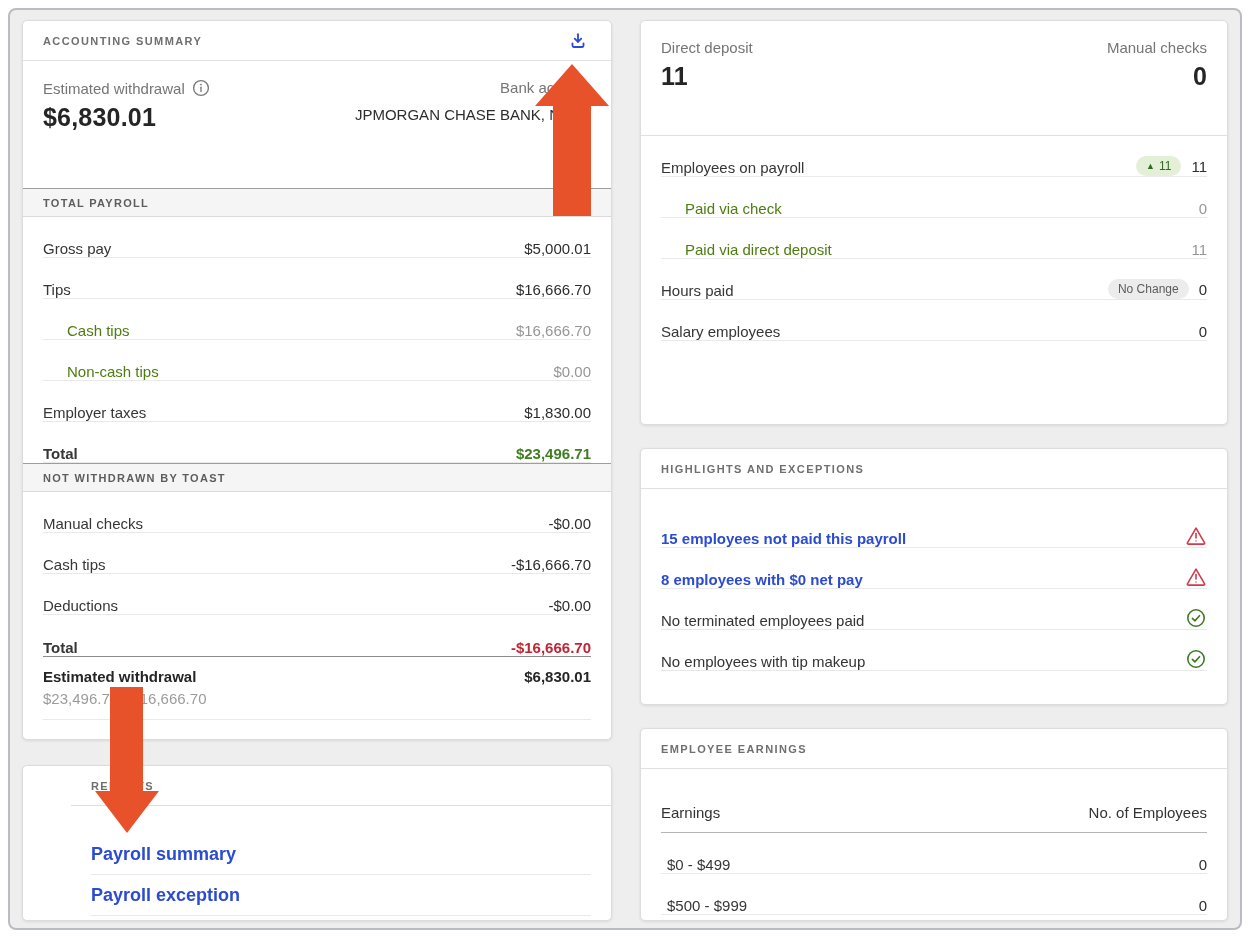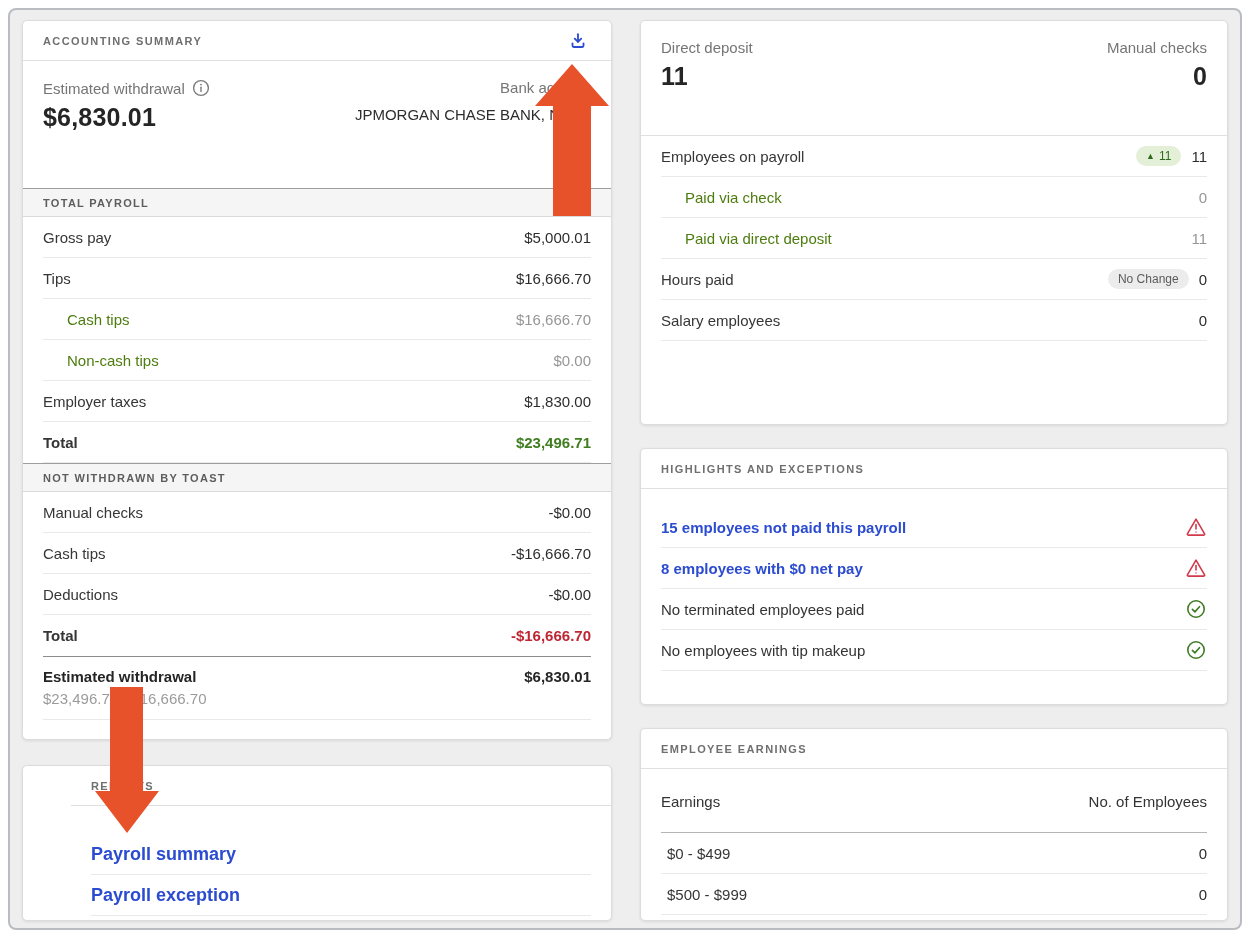--- a/index.html
+++ b/index.html
@@ -18,21 +18,21 @@
   .sum-block { padding:18px 20px 56px 20px; display:flex; justify-content:space-between; }
   .sum-label { font-size:15px; color:#757575; display:flex; align-items:center; gap:7px; }
   .sum-value-lg { font-size:25px; font-weight:700; color:#252525; margin-top:6px; letter-spacing:.2px; }
   .sum-right { text-align:right; }
   .sum-value-sm { font-size:15px; color:#2d2d2d; margin-top:10px; }
 
   .section-head { background:#f5f5f6; border-top:1px solid #9d9d9d; border-bottom:1px solid #dadada;
                   padding:0 20px; height:29px; display:flex; align-items:center;
                   font-size:11px; font-weight:700; letter-spacing:1.3px; color:#5d5d5d; }
   .rows { padding:0 20px; }
-  .row { height:41px; display:flex; align-items:center; justify-content:space-between;
+  .row { height:41px; display:flex; align-items:flex-end; justify-content:space-between;
          border-bottom:1px solid #e9e9e9; font-size:15px; color:#363636; }
   .row .value { color:#2d2d2d; }
   .row.sub .label { padding-left:24px; color:#4d7c0f; }
   .row.sub .value { color:#969696; }
   .row.total .label, .row.total .value { font-weight:700; }
   .val-green { color:#3f7d20 !important; }
   .val-red { color:#bf2533 !important; }
 
   .dark-line { border-top:1px solid #8c8c8c; margin:0 20px; }
   .footer-row { padding:11px 20px 12px 20px; display:flex; justify-content:space-between; align-items:flex-start; }
@@ -59,21 +59,21 @@
   .pill + .value { margin-left:10px; }
 
   
   #card-highlights { left:630px; top:438px; width:588px; height:257px; }
   .hl-rows { padding:0 20px; margin-top:18px; }
   .hl-link { font-weight:700; color:#2b4bd0; cursor:pointer; }
   .hl-plain { color:#333333; }
 
   
   #card-earnings { left:630px; top:718px; width:588px; height:193px; }
-  .tbl-head { margin:24px 20px 0 20px; height:40px; display:flex; align-items:flex-start; justify-content:space-between;
+  .tbl-head { margin:24px 20px 0 20px; height:40px; display:flex; align-items:center; justify-content:space-between;
               font-size:15px; color:#333; border-bottom:1px solid #b5b5b5; }
   .tbl-rows { padding:0 20px; }
   .tbl-rows .row .label { padding-left:6px; }
 
   
   #annotations { position:absolute; left:0; top:0; width:1250px; height:938px; pointer-events:none; z-index:50; }
 
   svg.ic { display:block; }
 </style>
 </head>

